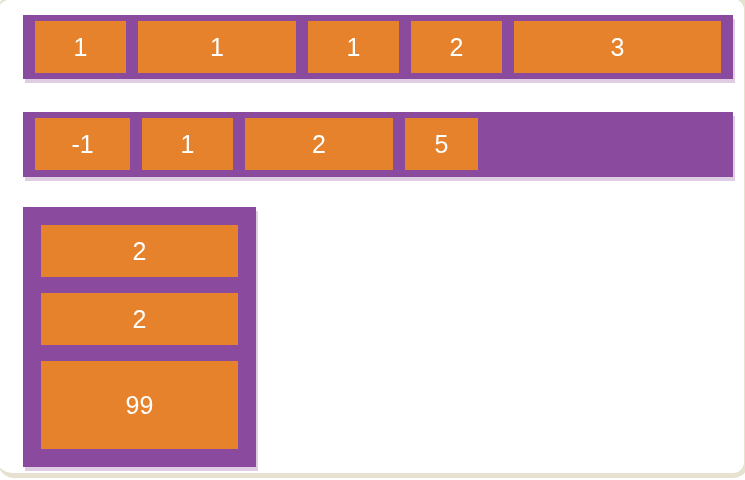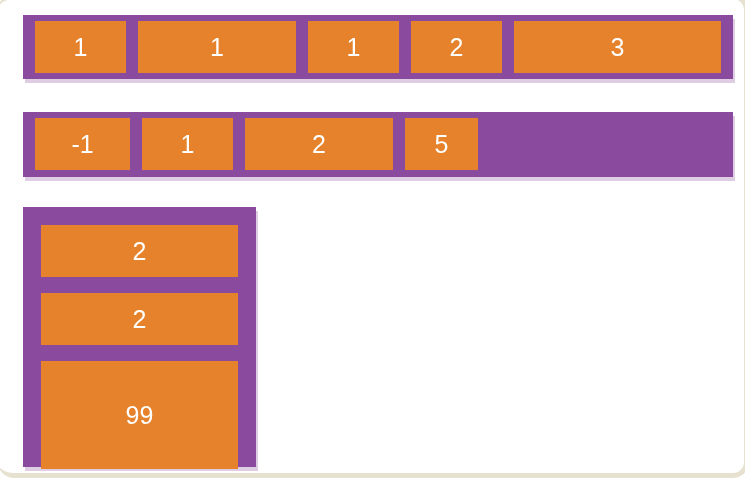--- a/index.html
+++ b/index.html
@@ -99,18 +99,18 @@
   <div class="flex-container container-row-2">
       <div class="flex-item" style="width: 95px;">-1</div>
       <div class="flex-item" style="width: 91px;">1</div>
       <div class="flex-item" style="width: 148px;">2</div>
       <div class="flex-item" style="width: 73px;">5</div>
     </div>
 
   <div class="flex-container container-column">
       <div class="flex-item" style="height: 52px;">2</div>
       <div class="flex-item" style="height: 52px;">2</div>
-      <div class="flex-item" style="height: 108px;">99</div>
+      <div class="flex-item" style="height: 88px;">99</div>
     </div>
 
   <div class="window-frame"></div>
 
 </div>
 
 </body></html>

